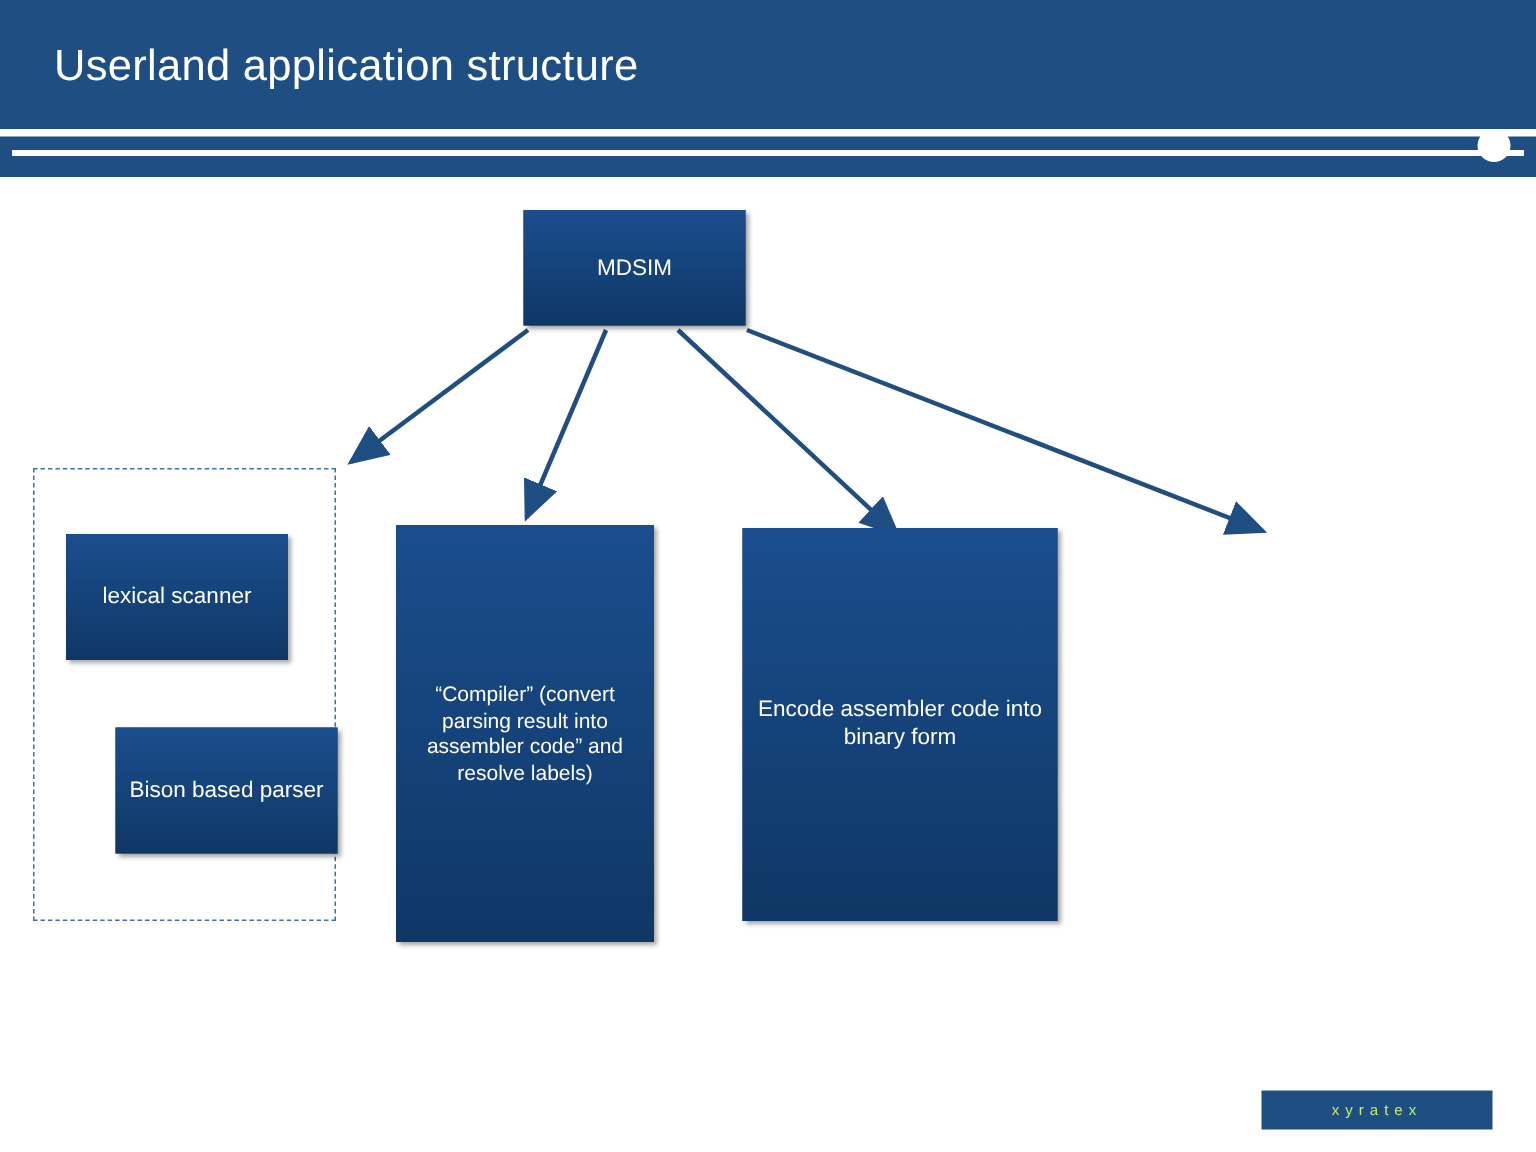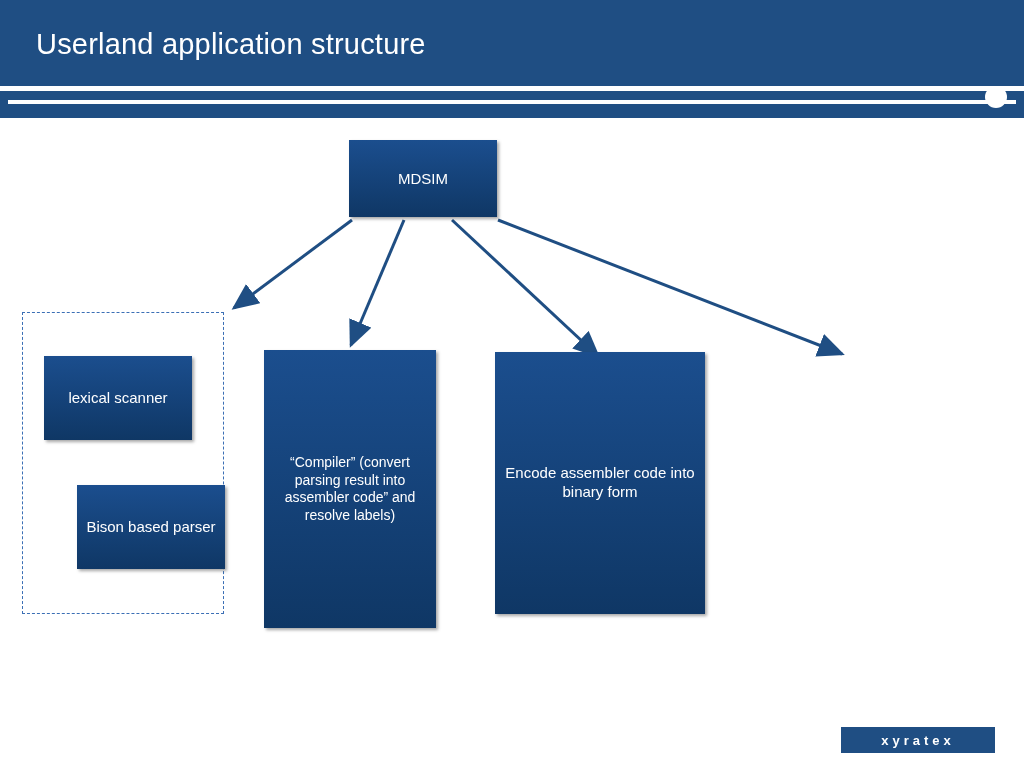--- a/index.html
+++ b/index.html
@@ -165,24 +165,24 @@
     width: 156px;
     height: 28px;
     background: #1f4e83;
     display: flex;
     align-items: center;
     justify-content: center;
     border: 1px solid #ffffff;
     box-sizing: border-box;
   }
   #logo-text {
-    color: #ffffff;
-    font-size: 13px;
+    color: #bef264;
+    font-size: 10px;
     letter-spacing: 4px;
-    font-weight: bold;
+    font-weight: normal;
   }
 </style>
 </head>
 <body>
 
 <div id="slide-header"></div>
 <div id="slide-title">Userland application structure</div>
 <div id="header-rule-top"></div>
 <div id="header-band"></div>
 <div id="header-band-line"></div>

